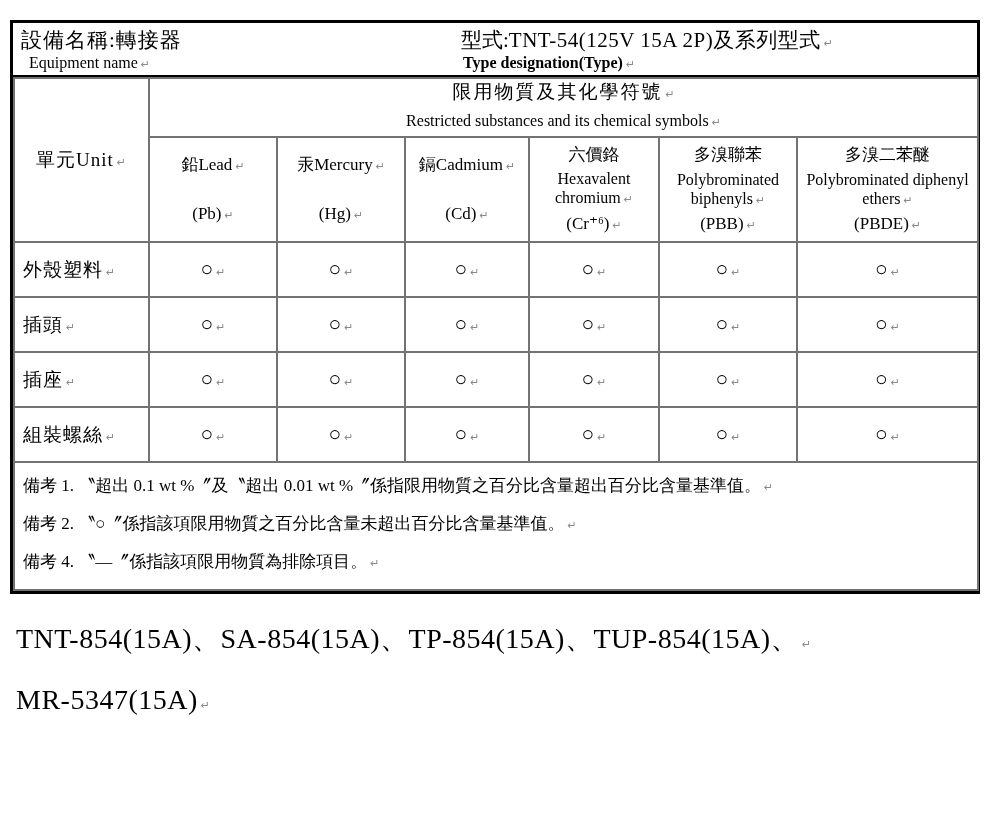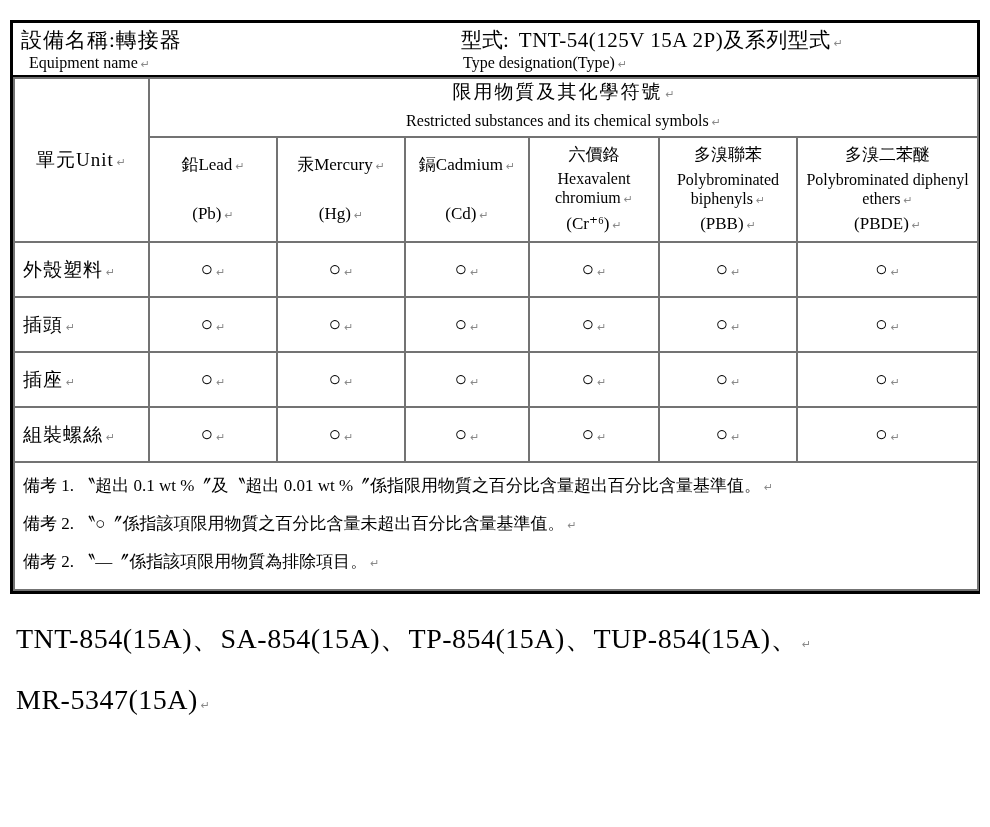--- a/index.html
+++ b/index.html
@@ -14,22 +14,22 @@
 
   .box { width: 970px; border: 3px solid #000; }
 
   
   .tophdr { position: relative; height: 54px; border-bottom: 2px solid #000; }
   .eq { position: absolute; left: 8px; top: 3px; }
   .eq-zh { font-size: 21px; letter-spacing: 1px; }
   .eq-en { font-size: 16px; margin-left: 8px; text-align: center; }
   .ty { position: absolute; left: 448px; top: 3px; }
   .ty-zh { font-size: 21px; }
-  .ty-val { font-size: 21px; margin-left: 10px; letter-spacing: 0.5px; }
-  .ty-en { font-size: 16px; margin-left: 2px; }
+  .ty-val { font-size: 21px; letter-spacing: 0.5px; }
+  .ty-en { font-size: 16px; margin-left: 2px; font-weight: bold; }
   .hdr-line2 { line-height: 17px; }
 
   
   .rm {
     color: #8a8a8a; font-size: 11px; margin-left: 3px;
     font-family: "DejaVu Sans", sans-serif;
     vertical-align: baseline;
   }
   .ch-sub:empty + .rm { display: none; }
 
@@ -186,21 +186,21 @@
           <td class="circle-cell"><span class="circle">○</span><span class="rm">↵</span></td>
           <td class="circle-cell"><span class="circle">○</span><span class="rm">↵</span></td>
           <td class="circle-cell"><span class="circle">○</span><span class="rm">↵</span></td>
           <td class="circle-cell"><span class="circle">○</span><span class="rm">↵</span></td>
         </tr>
 
         <tr>
           <td colspan="7" class="notes-cell">
             <div class="note-line"><span>備考 1. 〝超出 0.1 wt %〞及〝超出 0.01 wt %〞係指限用物質之百分比含量超出百分比含量基準值。</span><span class="rm">↵</span></div>
             <div class="note-line"><span>備考 2. 〝○〞係指該項限用物質之百分比含量未超出百分比含量基準值。</span><span class="rm">↵</span></div>
-            <div class="note-line"><span>備考 2. 〝—〞係指該項限用物質為排除項目。</span><span class="rm">↵</span></div>
+            <div class="note-line"><span>備考 4. 〝—〞係指該項限用物質為排除項目。</span><span class="rm">↵</span></div>
           </td>
         </tr>
       </tbody>
     </table>
   </div>
 
   <div class="series">
     <div class="series-line"><span>TNT-854(15A)、SA-854(15A)、TP-854(15A)、TUP-854(15A)、</span><span class="rm">↵</span></div>
     <div class="series-line"><span>MR-5347(15A)</span><span class="rm">↵</span></div>
   </div>

